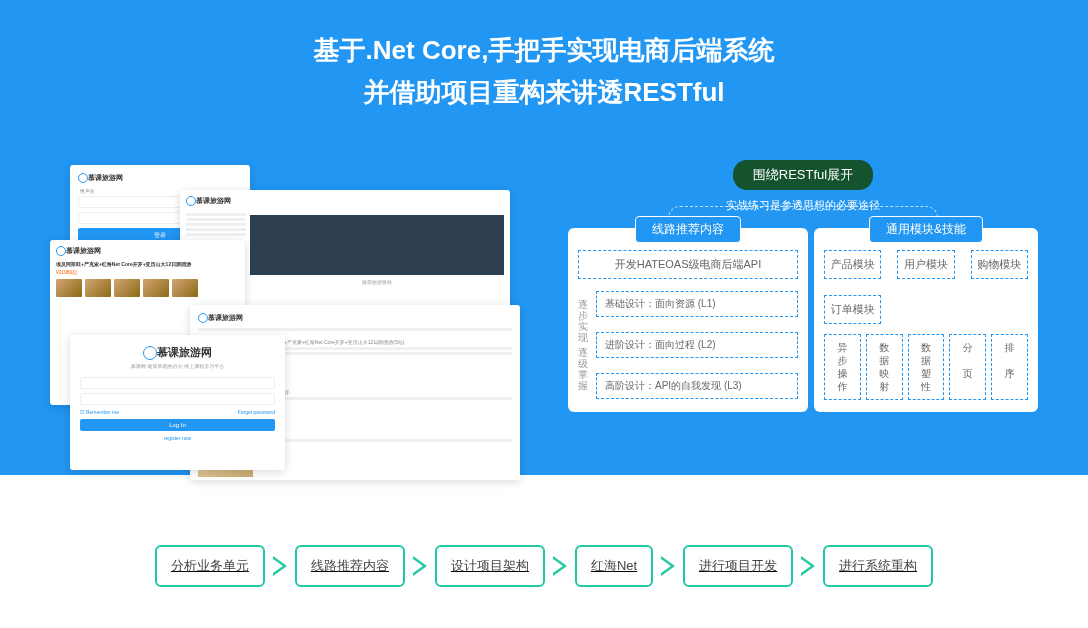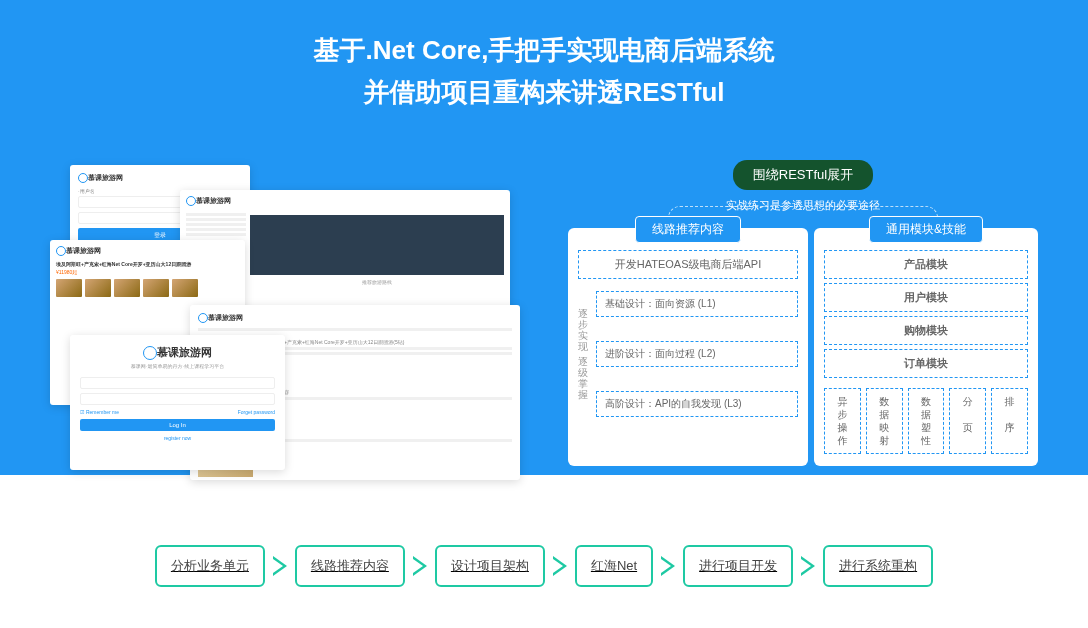--- a/index.html
+++ b/index.html
@@ -46,24 +46,24 @@
 .dashed-wrap::before { content: ''; position: absolute; top: -22px; left: 100px; right: 100px; height: 30px; border: 1px dashed rgba(255,255,255,0.7); border-bottom: none; border-radius: 12px 12px 0 0; }
 
 .panel { background: #fff; border-radius: 6px; padding: 12px 10px; position: relative; }
 .panel-left { width: 240px; }
 .panel-right { width: 224px; }
 .panel-title { position: absolute; top: -12px; left: 50%; transform: translateX(-50%); background: #2196f3; border: 1px solid #fff; color: #fff; font-size: 12px; padding: 4px 16px; border-radius: 4px; white-space: nowrap; }
 
 .api-box { border: 1px dashed #2196f3; padding: 6px 5px; font-size: 11px; color: #666; text-align: center; margin: 10px 0 12px; }
 .level-row { display: flex; gap: 6px; }
 .vlabel { width: 12px; font-size: 10px; color: #999; display: flex; flex-direction: column; justify-content: center; line-height: 1.1; }
-.levels { flex: 1; display: flex; flex-direction: column; gap: 24px; }
+.levels { flex: 1; display: flex; flex-direction: column; gap: 15px; }
 .level-item { border: 1px dashed #2196f3; padding: 5px 8px; font-size: 10px; color: #666; }
 
-.mod-grid { display: grid; grid-template-columns: 1fr; gap: 4px; margin: 10px 0; font-weight: bold; }
+.mod-grid { display: grid; grid-template-columns: 1fr 1fr 1fr; gap: 16px; margin: 10px 0; }
 .mod { border: 1px dashed #2196f3; padding: 6px 4px; font-size: 11px; color: #666; text-align: center; }
 .skill-grid { display: flex; gap: 5px; }
 .skill { border: 1px dashed #2196f3; padding: 6px 3px; font-size: 10px; color: #666; width: 20%; display: flex; flex-direction: column; align-items: center; line-height: 1.3; }
 
 .flow { display: flex; justify-content: center; gap: 8px; margin-top: 70px; align-items: center; text-decoration: underline; }
 .step { border: 2px solid #1ec9a3; border-radius: 6px; padding: 10px 14px; font-size: 13px; color: #444; position: relative; }
 .step-notch { width: 0; height: 0; border-top: 10px solid transparent; border-bottom: 10px solid transparent; border-left: 14px solid #1ec9a3; position: relative; }
 .step-notch::after { content: ''; position: absolute; left: -14px; top: -7px; width: 0; height: 0; border-top: 7px solid transparent; border-bottom: 7px solid transparent; border-left: 10px solid #fff; }
 </style>
 </head>

